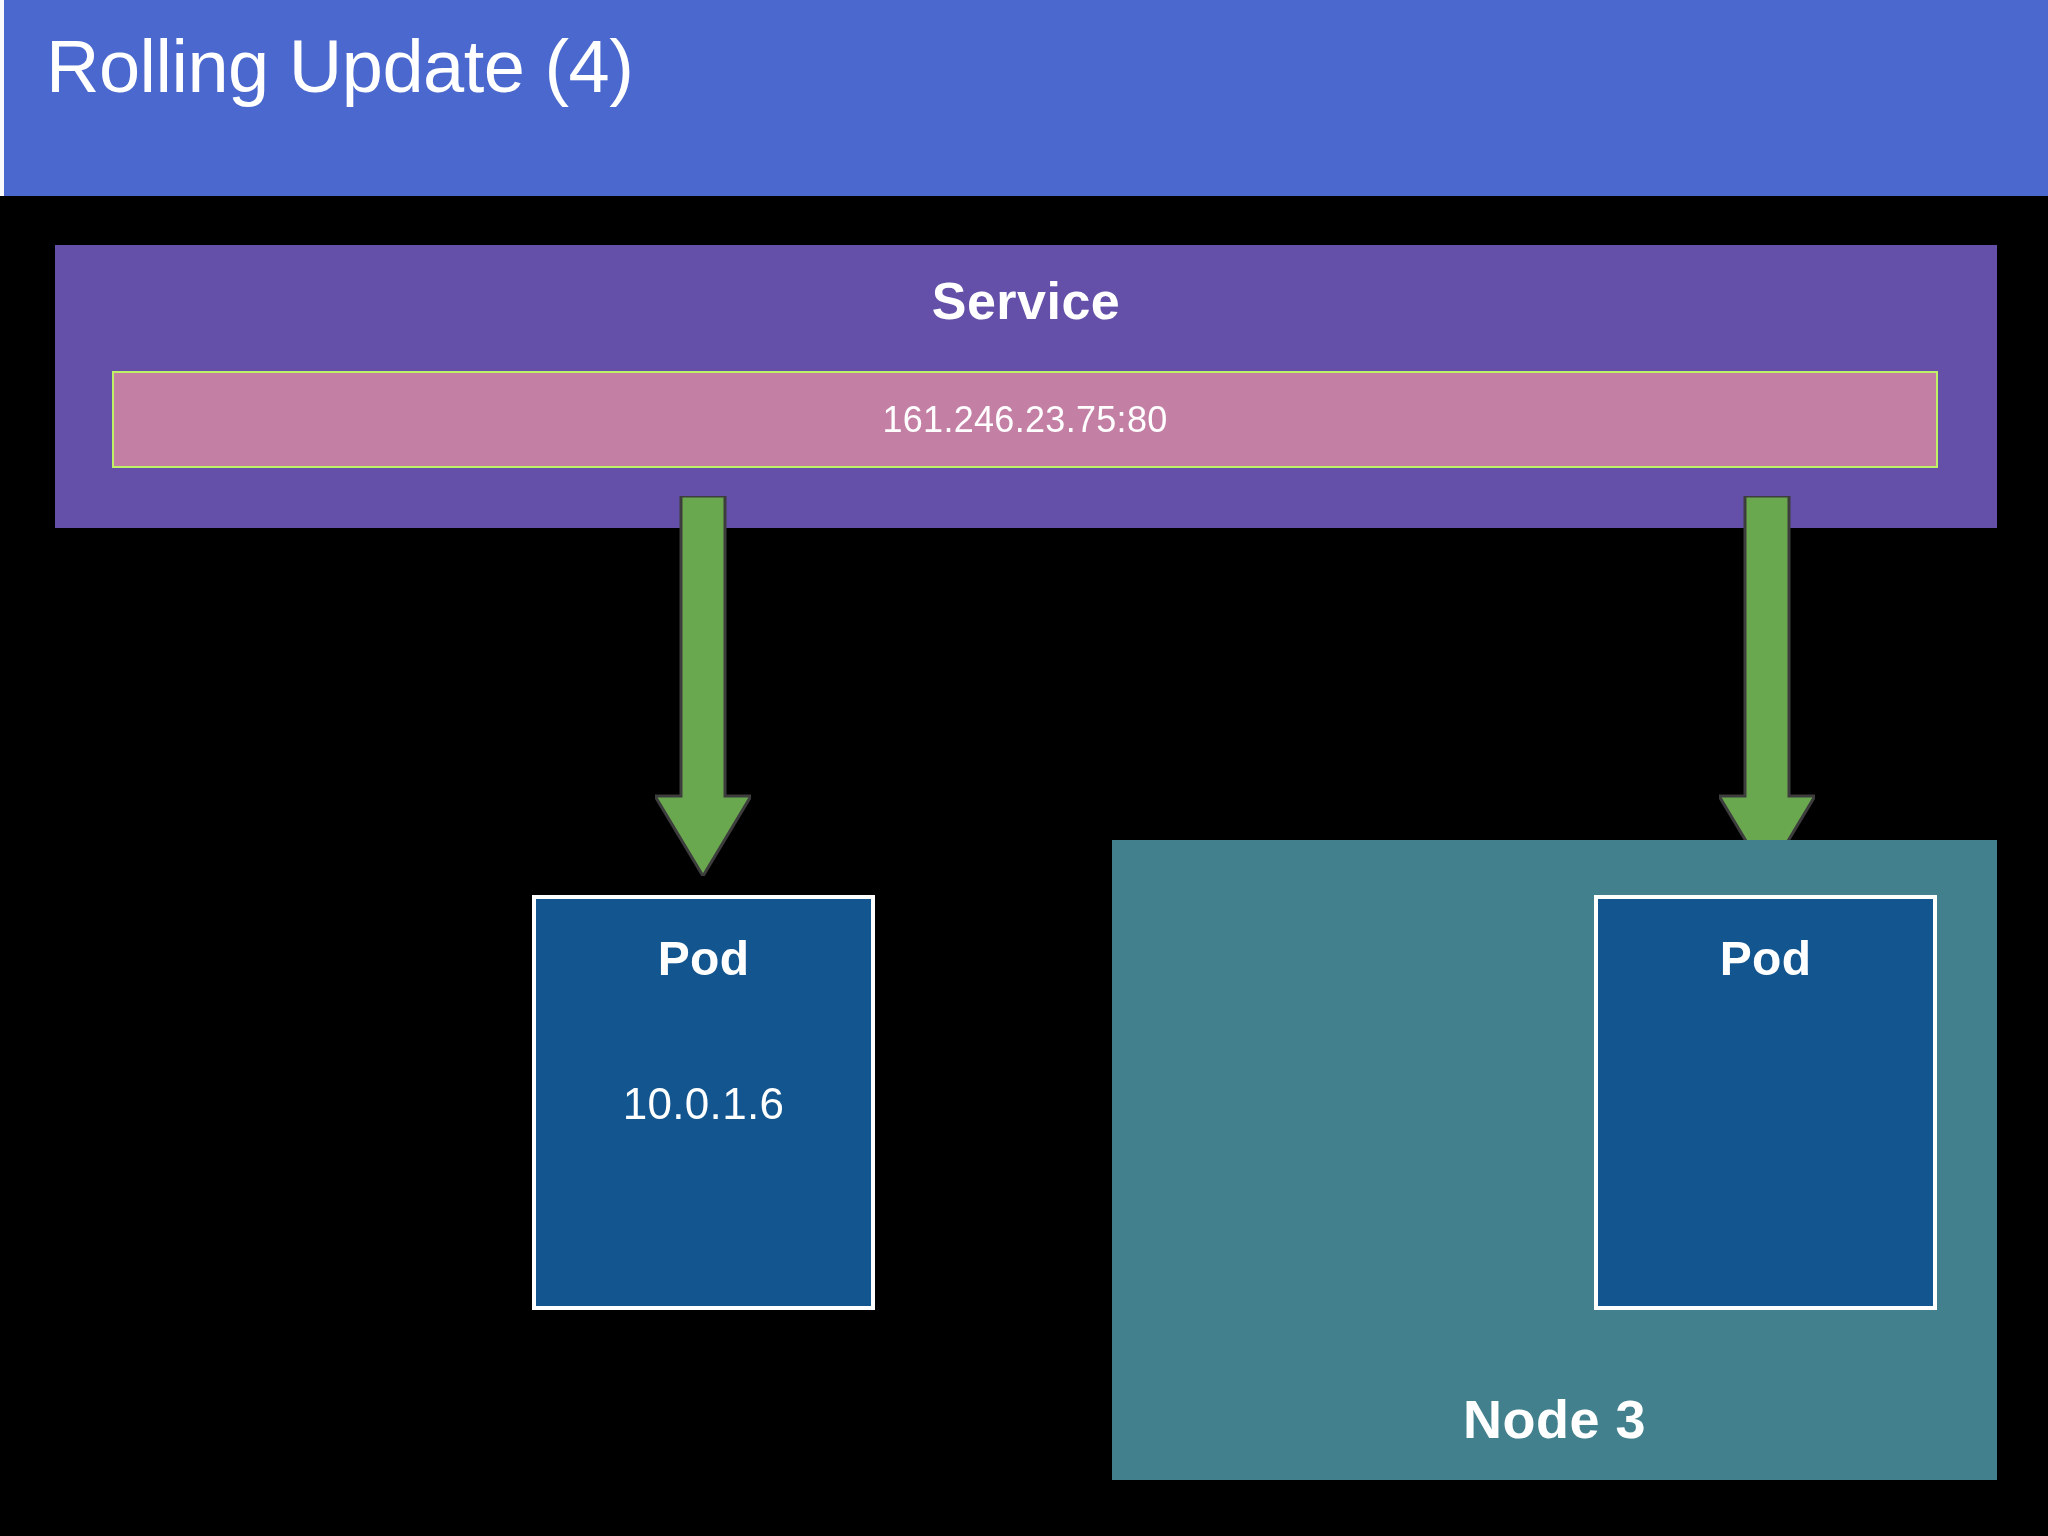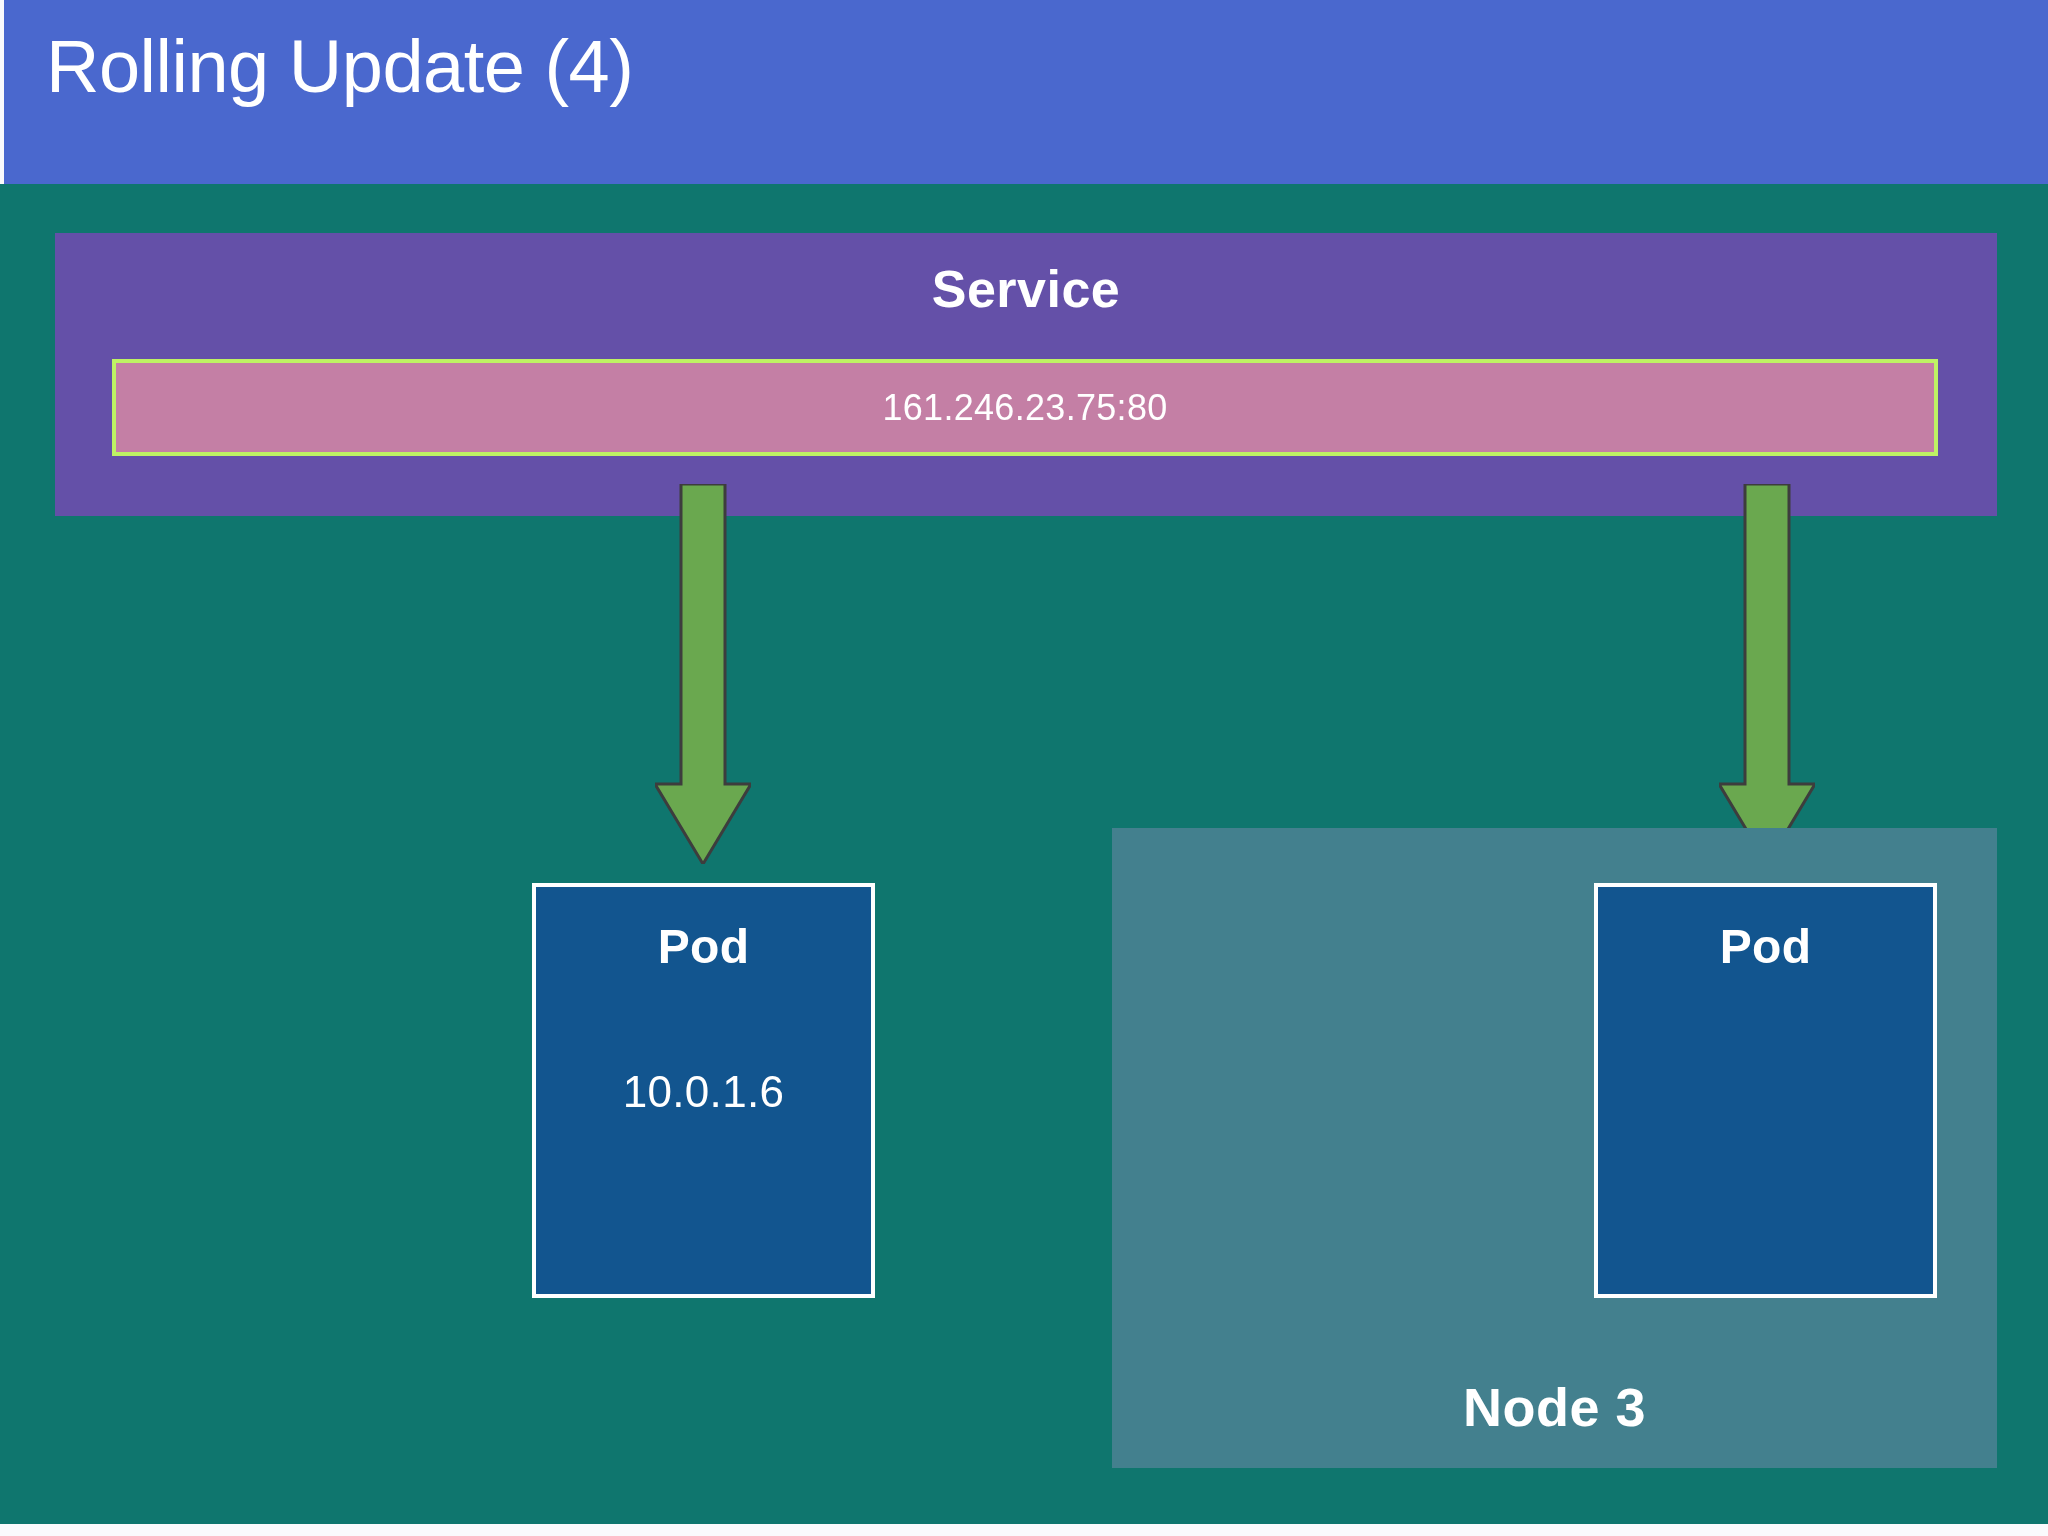--- a/index.html
+++ b/index.html
@@ -45,24 +45,24 @@
     color: #ffffff;
     font-weight: 400;
     letter-spacing: -0.5px;
     white-space: nowrap;
   }
 
   
   #diagram {
     position: absolute;
     left: 0;
-    top: 184px;
+    top: 196px;
     width: 2048px;
     height: 1340px;
-    background: #0f766e;
+    background: #000000;
   }
 
   
   #service-box {
     position: absolute;
     left: 55px;
     top: 49px;          
     width: 1942px;
     height: 283px;      
     background: #6450a8;
@@ -79,21 +79,21 @@
     color: #ffffff;
     letter-spacing: 0.5px;
   }
   #service-endpoint-bar {
     position: absolute;
     left: 57px;          
     top: 126px;          
     width: 1826px;
     height: 97px;
     background: #c47fa5;
-    border: 4px solid #bef264;
+    border: 2px solid #bef264;
     box-sizing: border-box;
     display: flex;
     align-items: center;
     justify-content: center;
   }
   #service-endpoint-text {
     font-size: 36px;
     color: #ffffff;
     font-weight: 400;
     letter-spacing: 0.3px;

